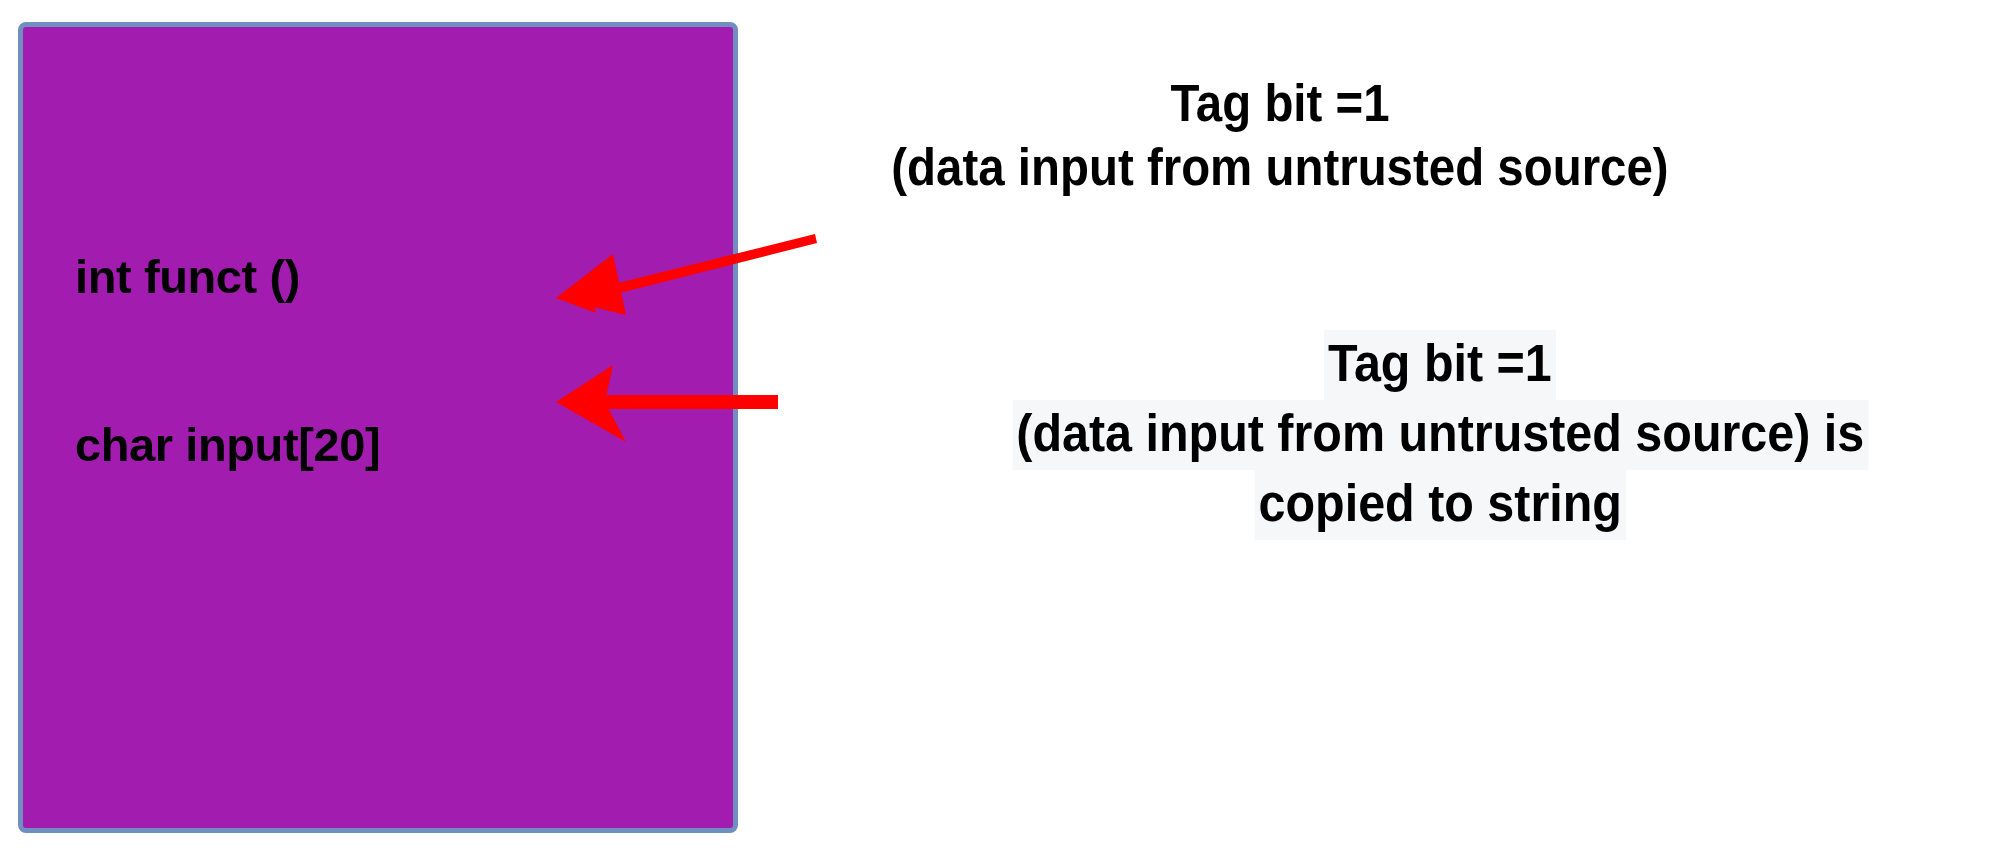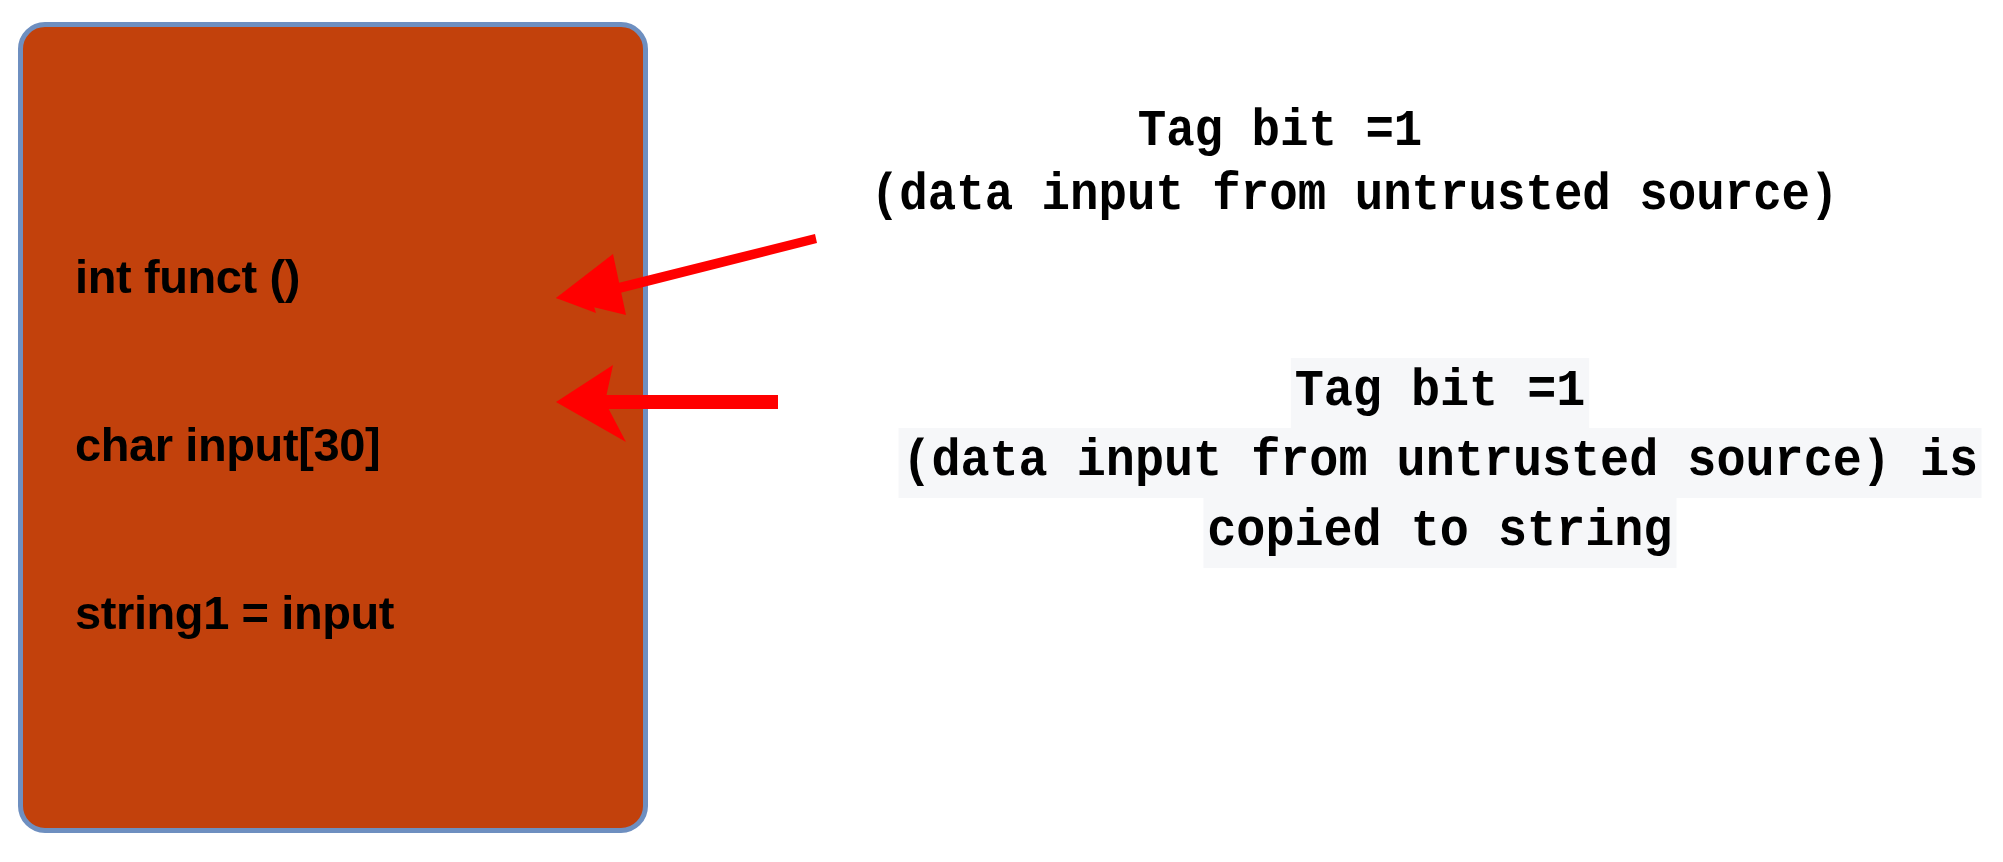--- a/index.html
+++ b/index.html
@@ -16,26 +16,26 @@
     height: 862px;
     background: #ffffff;
     overflow: hidden;
   }
 
   
   .code-box {
     position: absolute;
     left: 18px;
     top: 22px;
-    width: 630px;
+    width: 720px;
     height: 811px;
     box-sizing: border-box;
-    background: #c2410c;
+    background: #a21caf;
     border: 5px solid #6e8fc0;
-    border-radius: 27px;
+    border-radius: 8px;
   }
 
   .code-lines {
     position: absolute;
     left: 52px;
     top: 110px;
     width: 560px;
     font-family: "Liberation Sans", "DejaVu Sans", sans-serif;
     font-weight: bold;
     font-size: 47px;
@@ -58,27 +58,26 @@
     left: 0;
     top: 0;
     width: 2003px;
     height: 862px;
     pointer-events: none;
   }
 
   
   .annot {
     position: absolute;
-    font-family: Liberation Mono, monospace;
+    font-family: Liberation Sans, sans-serif;
     font-weight: bold;
     color: #000000;
     text-align: center;
     line-height: 64px;
     white-space: nowrap;
-    margin-top: 28px;
   }
 
   .annot-1 {
     left: 840px;
     top: 72px;
     width: 880px;
     font-size: 51px;
   }
   .annot-1 .aline {
     display: block;
@@ -103,22 +102,21 @@
   }
 </style>
 </head>
 <body>
 
 <div id="canvas">
 
   <div class="code-box">
     <div class="code-lines">
       <span class="code-line">int funct ()</span>
-      <span class="code-line">char input[30]</span>
-      <span class="code-line gap">string1 = input</span>
+      <span class="code-line">char input[20]</span>
       
       
       
       
     </div>
   </div>
 
   <svg class="arrow-svg" viewBox="0 0 2003 862">
 
     <g>

